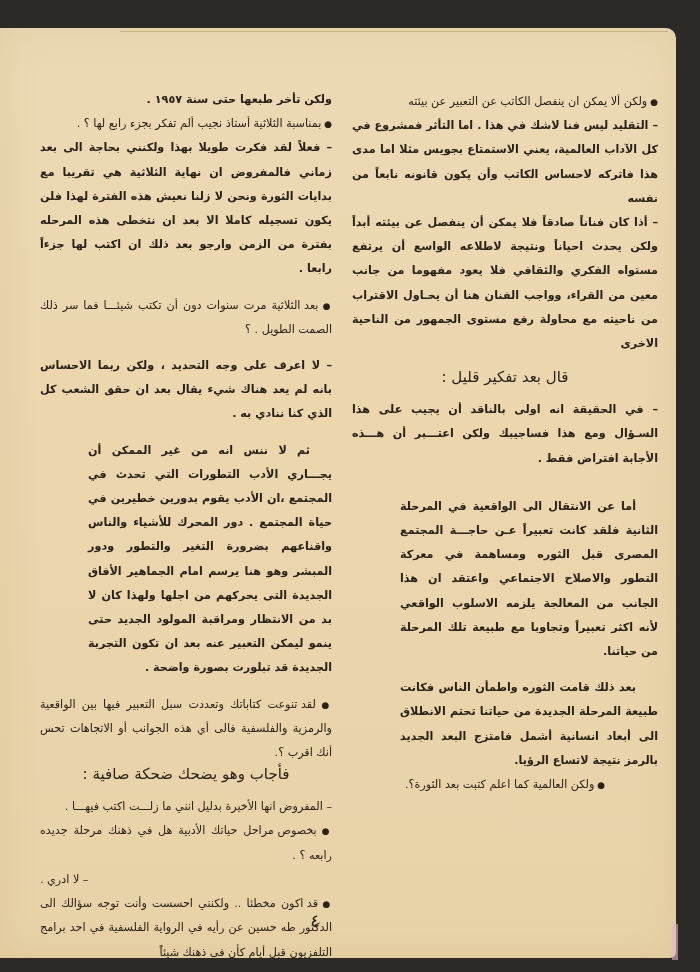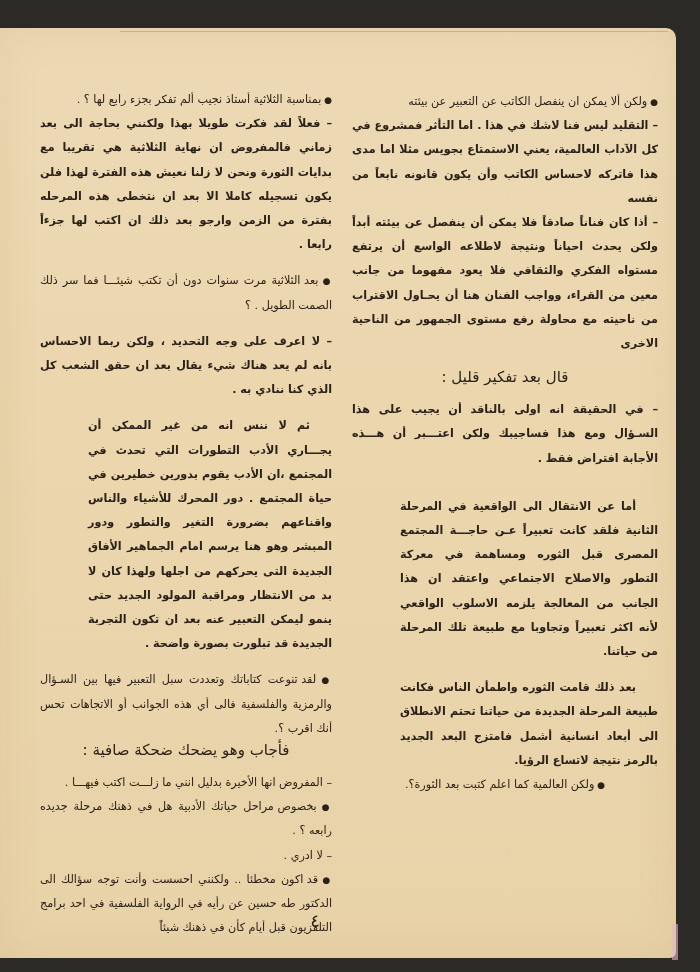--- a/index.html
+++ b/index.html
@@ -62,33 +62,34 @@
     <div class="gap"></div>
     <p class="para bold indent">أما عن الانتقال الى الواقعية في المرحلة الثانية فلقد كانت تعبيراً عـن حاجـــة المجتمع المصرى قبل الثوره ومساهمة في معركة التطور والاصلاح الاجتماعي واعتقد ان هذا الجانب من المعالجة يلزمه الاسلوب الواقعي لأنه اكثر تعبيراً وتجاوبا مع طبيعة تلك المرحلة من حياتنا.</p>
     <div class="gap"></div>
     <p class="para bold indent">بعد ذلك قامت الثوره واطمأن الناس فكانت طبيعة المرحلة الجديدة من حياتنا تحتم الانطلاق الى أبعاد انسانية أشمل فامتزج البعد الجديد بالرمز نتيجة لاتساع الرؤيا.</p>
     <p class="para bullet" style="text-align:center">ولكن العالمية كما اعلم كتبت بعد الثورة؟.</p>
     <div class="gap"></div>
 
   </div>
 
   <div class="column col-left">
+    <p class="para bold">ولكن تأخر طبعها حتى سنة ١٩٥٧ .</p>
     <p class="para bullet">بمناسبة الثلاثية أستاذ نجيب ألم تفكر بجزء رابع لها ؟ .</p>
     <p class="para bold">– فعلاً لقد فكرت طويلا بهذا ولكنني بحاجة الى بعد زماني فالمفروض ان نهاية الثلاثية هي تقريبا مع بدايات الثورة ونحن لا زلنا نعيش هذه الفترة لهذا فلن يكون تسجيله كاملا الا بعد ان نتخطى هذه المرحله بفترة من الزمن وارجو بعد ذلك ان اكتب لها جزءاً رابعا .</p>
     <div class="gap"></div>
     <p class="para bullet">بعد الثلاثية مرت سنوات دون أن تكتب شيئـــا فما سر ذلك الصمت الطويل . ؟</p>
     <div class="gap"></div>
     <p class="para bold">– لا اعرف على وجه التحديد ، ولكن ربما الاحساس بانه لم يعد هناك شيء يقال بعد ان حقق الشعب كل الذي كنا ننادي به .</p>
     <div class="gap"></div>
     <p class="para bold indent">ثم لا ننس انه من غير الممكن أن يجـــاري الأدب التطورات التي تحدث في المجتمع ،ان الأدب يقوم بدورين خطيرين في حياة المجتمع . دور المحرك للأشياء والناس واقناعهم بضرورة التغير والتطور ودور المبشر وهو هنا يرسم امام الجماهير الأفاق الجديدة التى يحركهم من اجلها ولهذا كان لا بد من الانتظار ومراقبة المولود الجديد حتى ينمو ليمكن التعبير عنه بعد ان تكون التجربة الجديدة قد تبلورت بصورة واضحة .</p>
     <div class="gap"></div>
-    <p class="para bullet">لقد تنوعت كتاباتك وتعددت سبل التعبير فيها بين السـؤال والرمزية والفلسفية فالى أي هذه الجوانب أو الاتجاهات تحس أنك اقرب ؟.</p>
+    <p class="para bullet">لقد تنوعت كتاباتك وتعددت سبل التعبير فيها بين الواقعية والرمزية والفلسفية فالى أي هذه الجوانب أو الاتجاهات تحس أنك اقرب ؟.</p>
     <p class="para small">فأجاب وهو يضحك ضحكة صافية :</p>
     <div class="gap"></div>
     <p class="para">– المفروض انها الأخيرة بدليل انني ما زلـــت اكتب فيهـــا .</p>
     <p class="para bullet">بخصوص مراحل حياتك الأدبية هل في ذهنك مرحلة جديده رابعه ؟ .</p>
-    <p class="para" style="text-align:right">– لا ادري .</p>
+    <p class="para" style="text-align:left">– لا ادري .</p>
     <p class="para bullet">قد اكون مخطئا .. ولكنني احسست وأنت توجه سؤالك الى الدكتور طه حسين عن رأيه في الرواية الفلسفية في احد برامج التلفزيون قبل أيام كأن في ذهنك شيئاً</p>
   </div>
 
   <div class="page-number">٤</div>
   <div class="stamp"></div>
 </div>
 
 </body></html>

